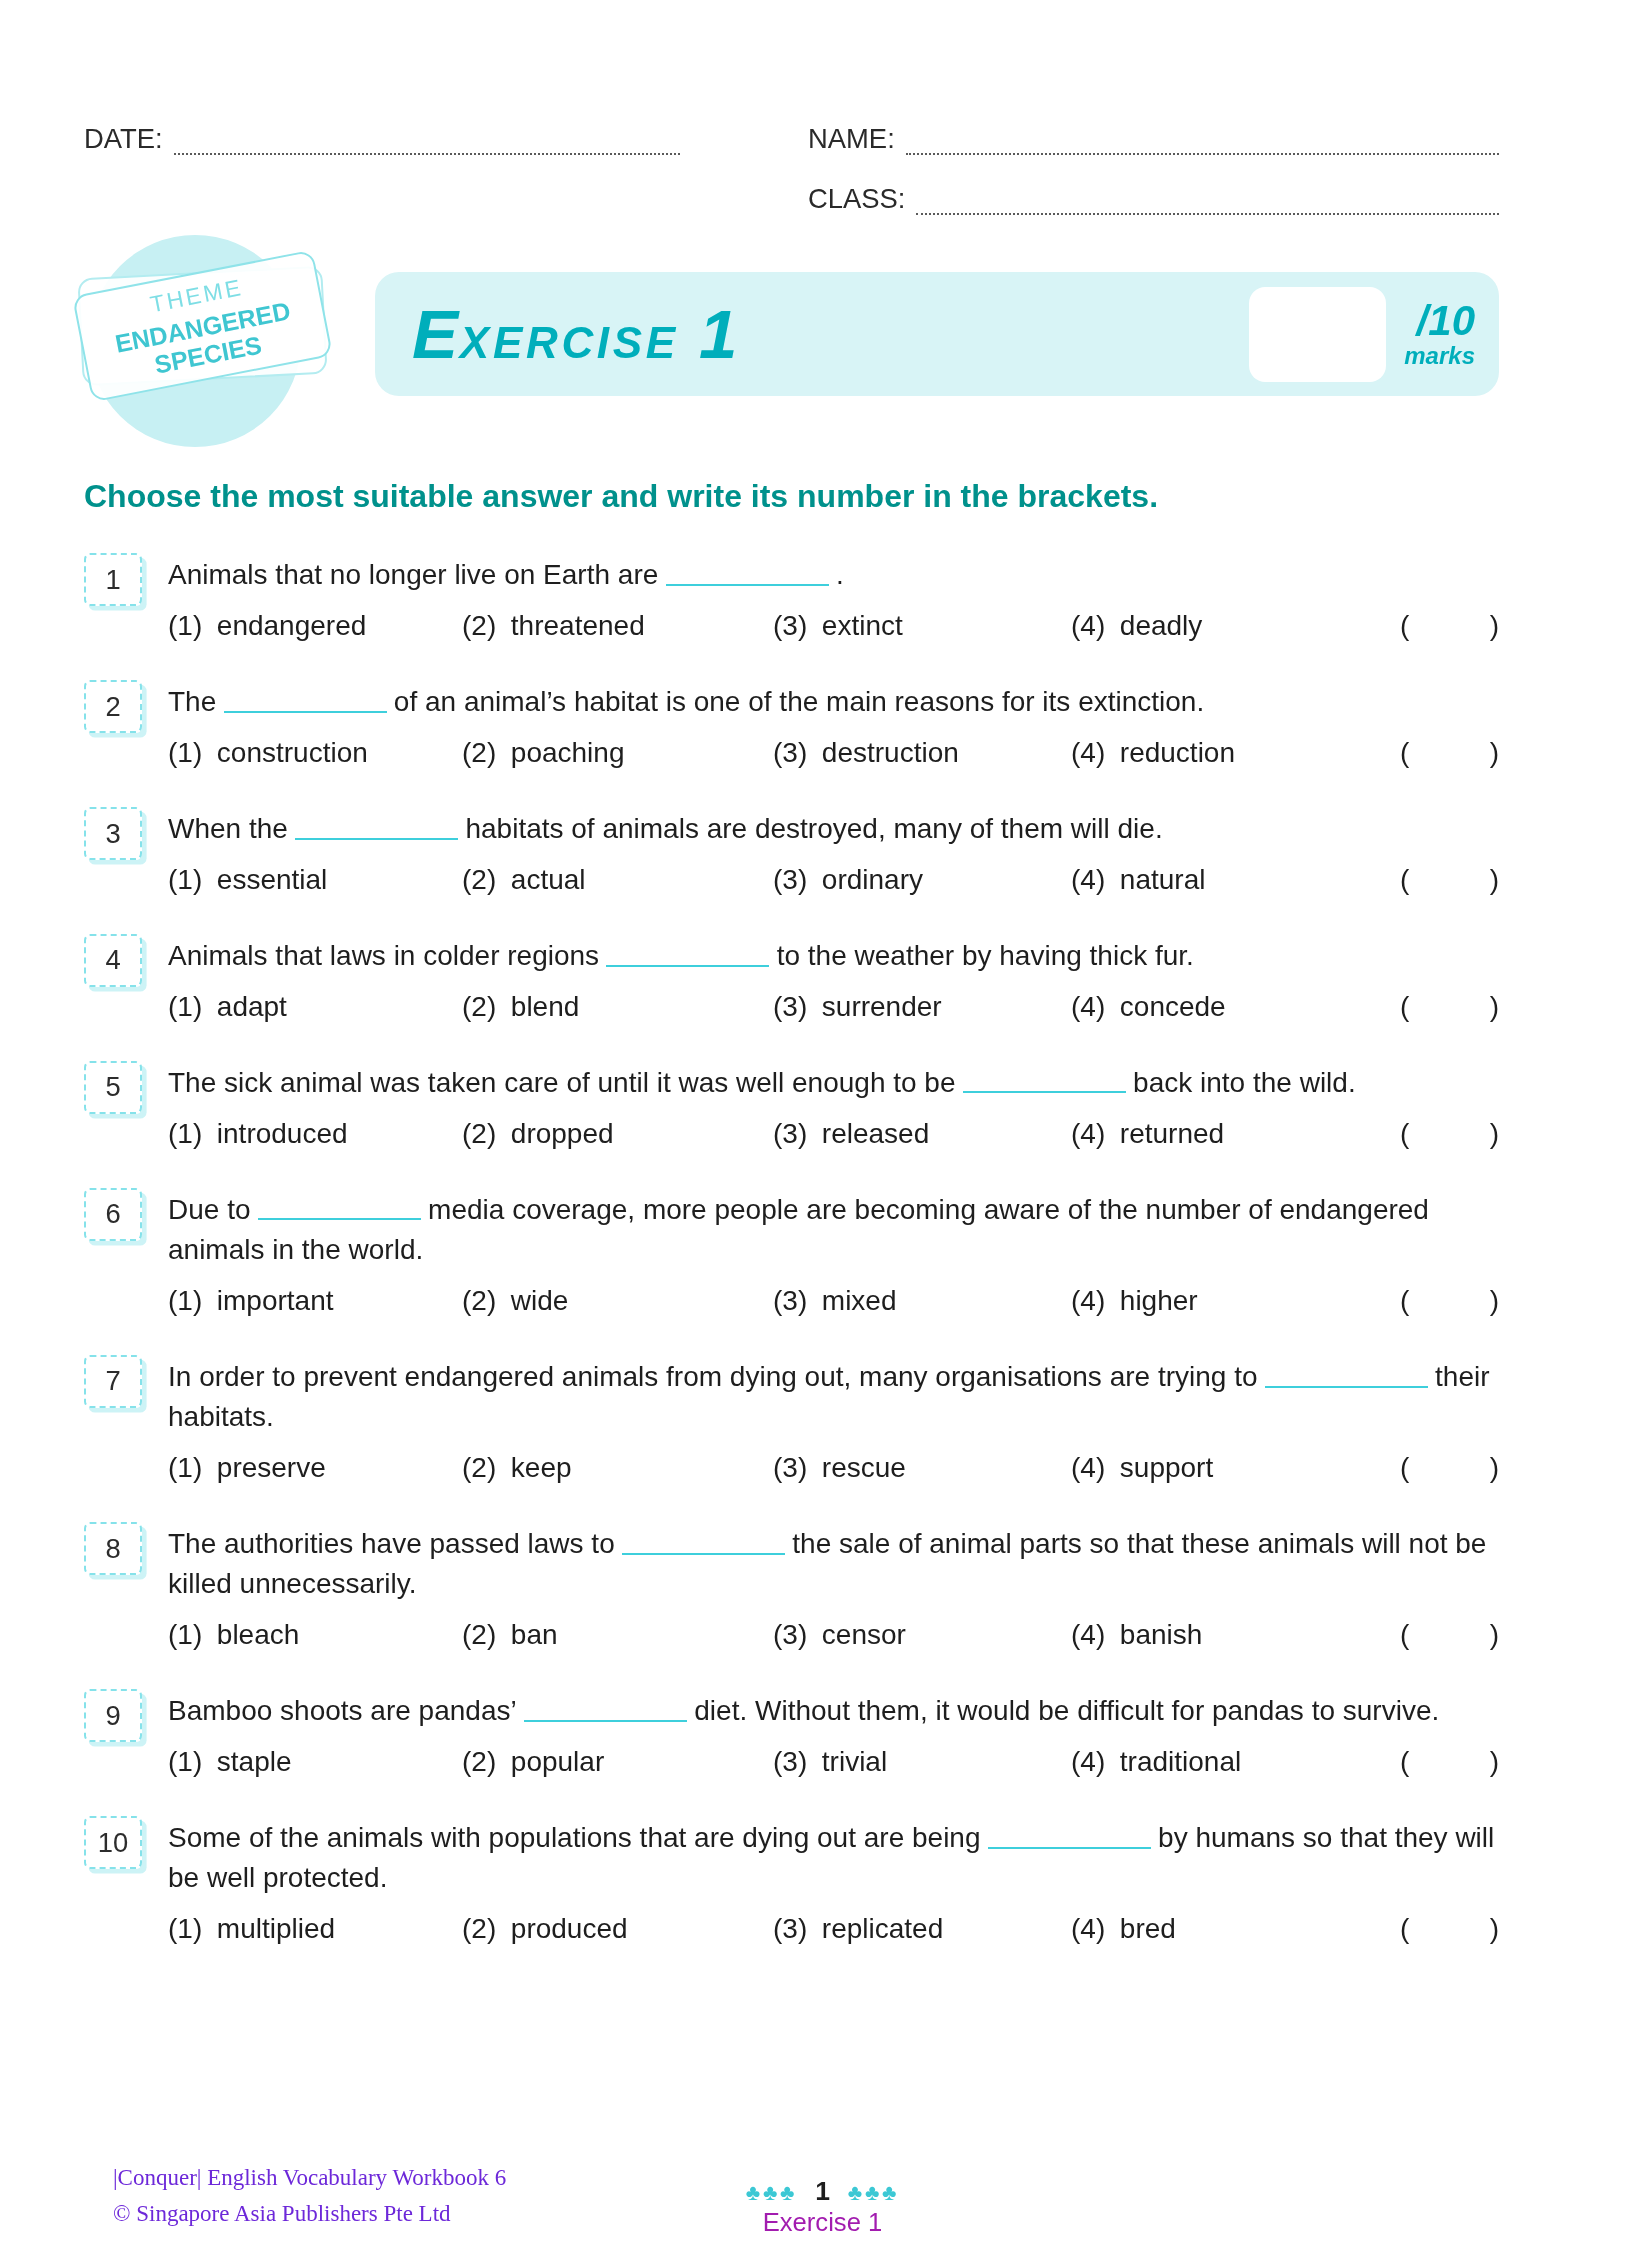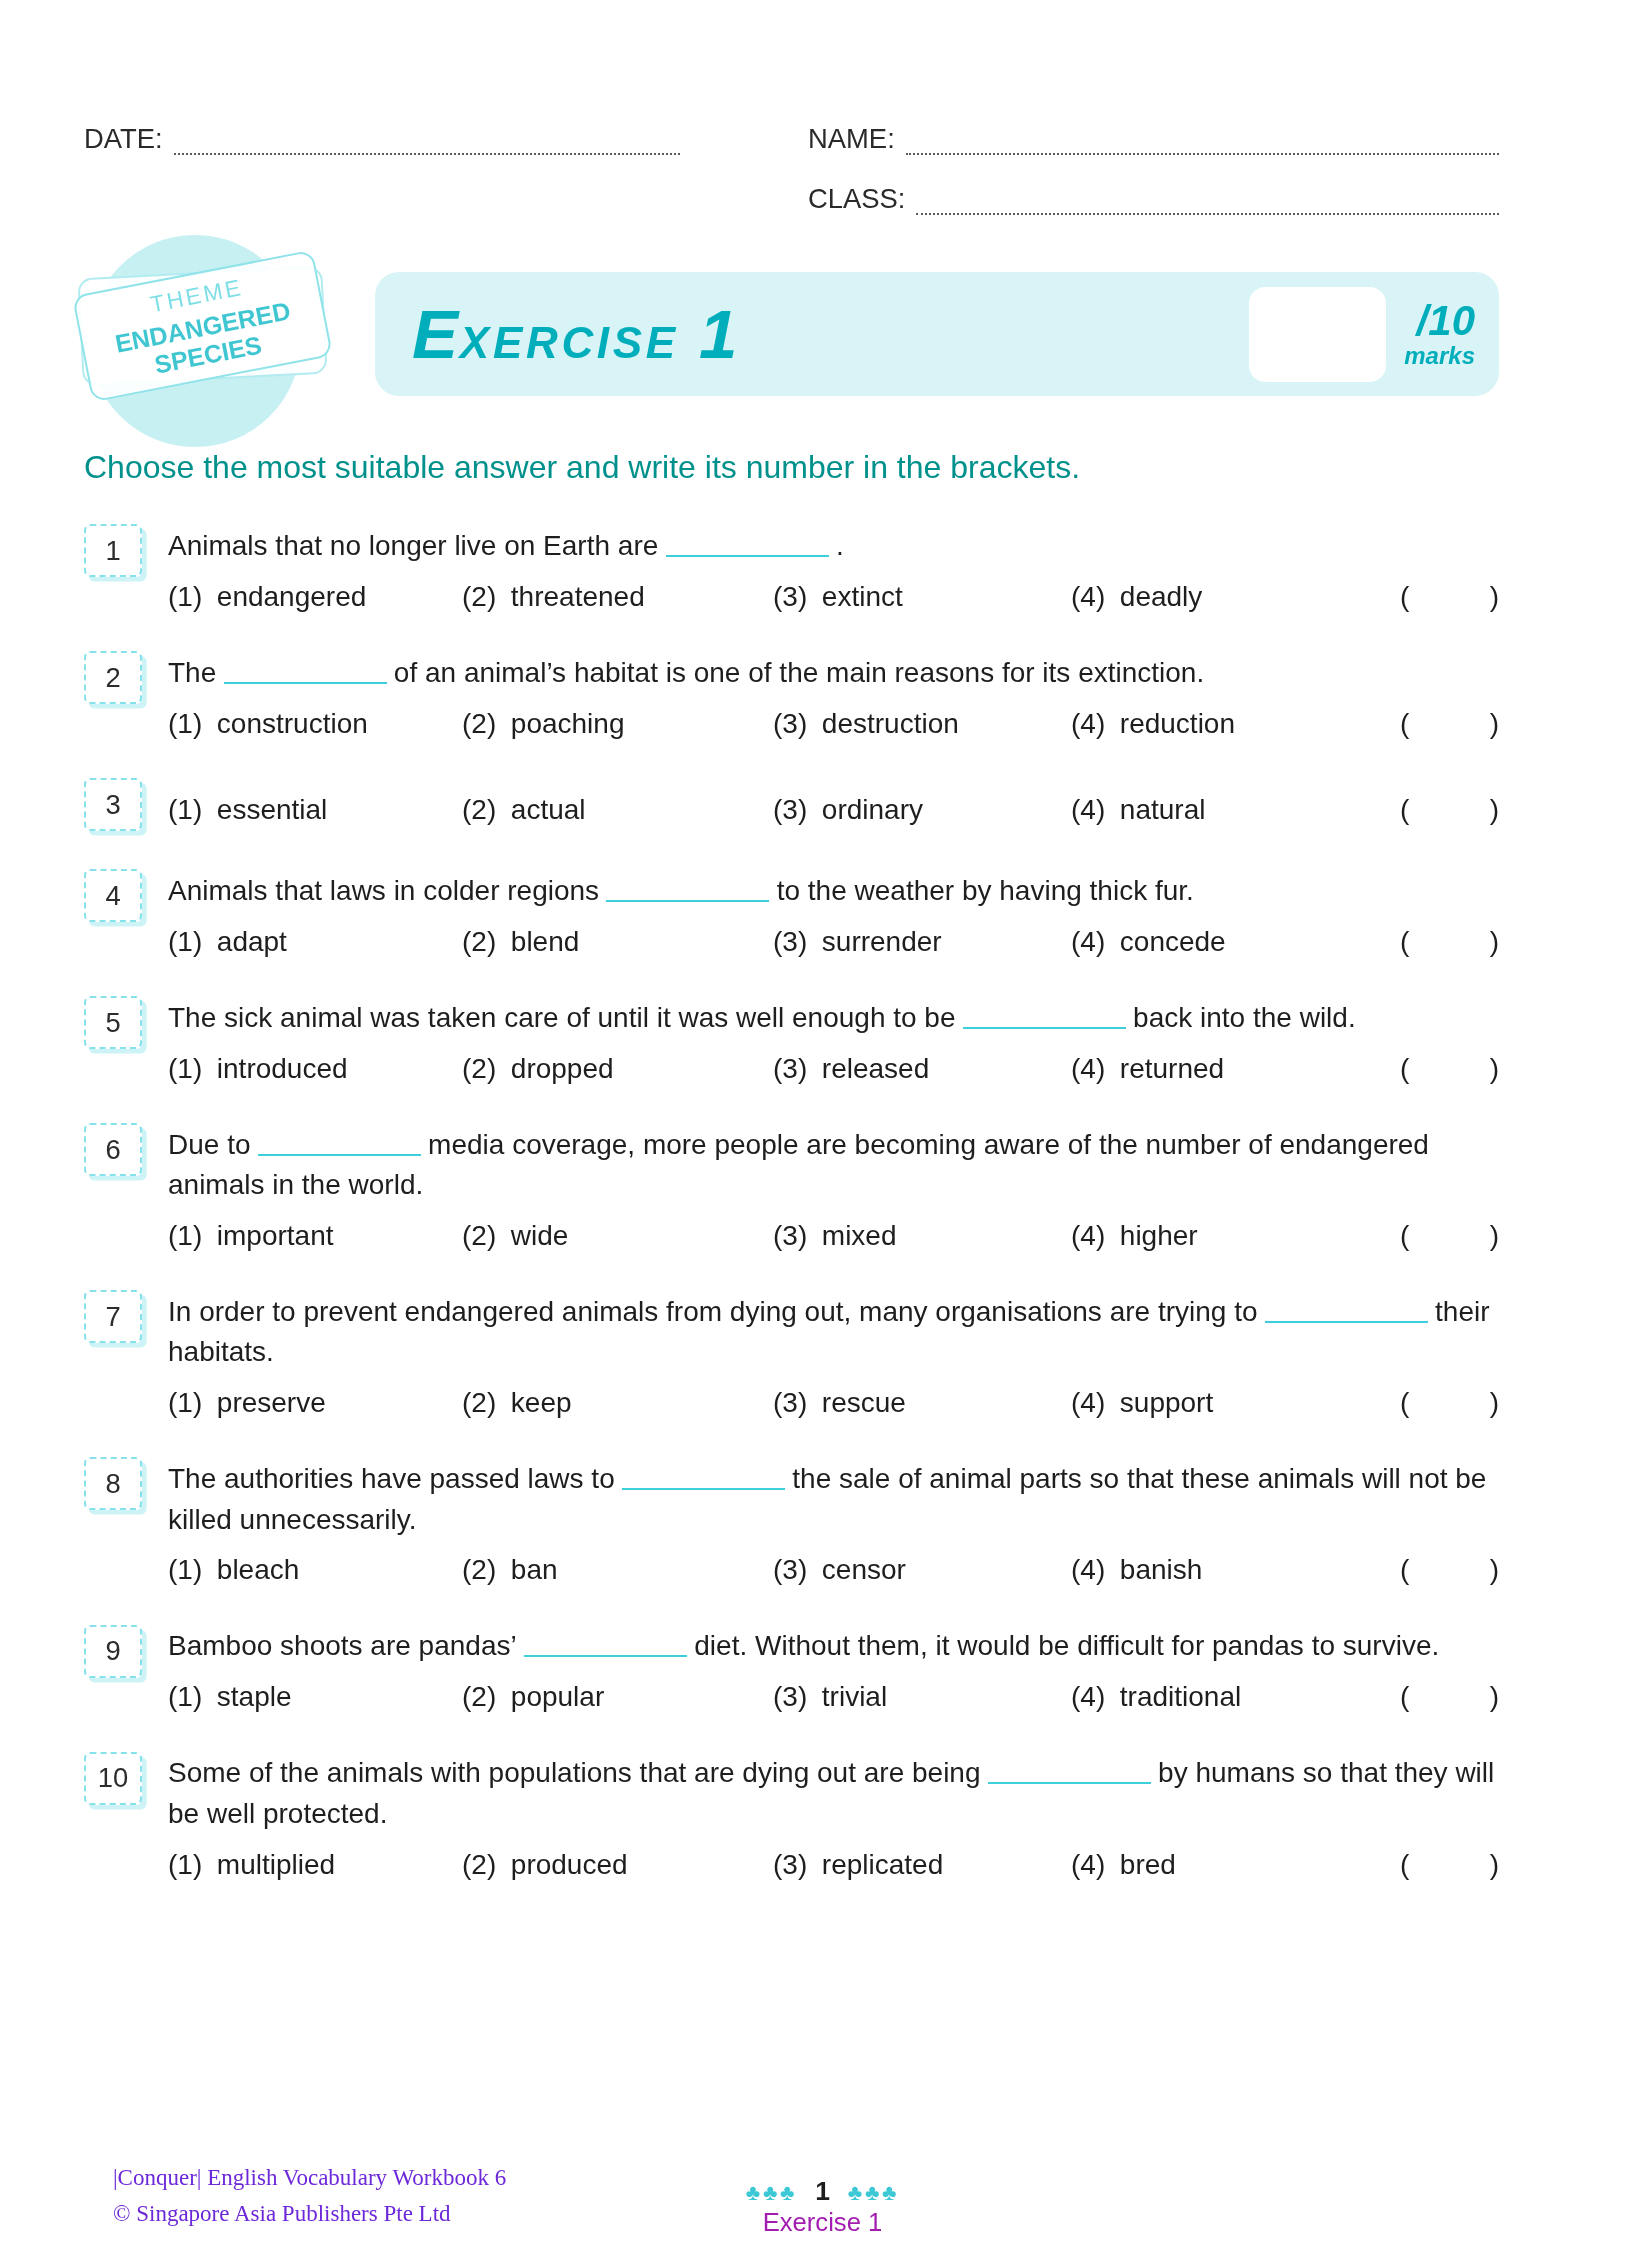--- a/index.html
+++ b/index.html
@@ -38,21 +38,21 @@
   .stamp-rect {
     position:absolute; left:7.3px; top:53px; width:245px; height:108px;
     border:2.7px solid #8fe3e9; border-radius:14.6px; background:rgba(255,255,255,0.92);
   }
   .stamp-back { transform:rotate(-3deg); border-color:#b3ecf0; }
   .stamp-front { transform:rotate(-11deg); display:flex; flex-direction:column; align-items:center; justify-content:center; }
   .stamp-theme { font-size:23px; color:#7edee5; letter-spacing:2.7px; margin-bottom:3.7px; }
   .stamp-subject { font-size:25px; font-weight:bold; color:#3fc6d1; text-align:center; line-height:1.15; width:183px; }
 
   
-  .instruction { margin-top:53px; font-size:32px; font-weight:normal; color:#00918c; }
+  .instruction { margin-top:82px; font-size:32px; font-weight:bold; color:#00918c; }
 
   
   .questions { margin-top:40px; }
   .question { display:grid; grid-template-columns:84px 1fr; margin-bottom:40px; }
   .qbadge {
     width:58px; height:53px; border:2.7px dashed #85e2ea; background:#ffffff; border-radius:6.4px;
     display:flex; align-items:center; justify-content:center; font-size:27.4px; color:#2c2c2c;
     box-shadow:4.6px 4.6px 0 #cdf3f6; margin-top:-1.8px;
   }
   .qtext { font-size:28px; line-height:1.44; color:#1e1e1e; }
@@ -194,20 +194,23 @@
     </div>
   </div>
 
   <div class="question">
     <div>
       <div class="qbadge">
         <span class="qnum">3</span>
       </div>
     </div>
     <div class="qbody">
+      <div class="qtext">
+        <span class="pre">When the</span><span class="blank"></span><span class="post">habitats of animals are destroyed, many of them will die.</span>
+      </div>
       <div class="options">
         <div class="option">
               <span class="opt-num">(1)</span>
               <span class="opt-label">essential</span>
             </div>
         <div class="option">
               <span class="opt-num">(2)</span>
               <span class="opt-label">actual</span>
             </div>
         <div class="option">

